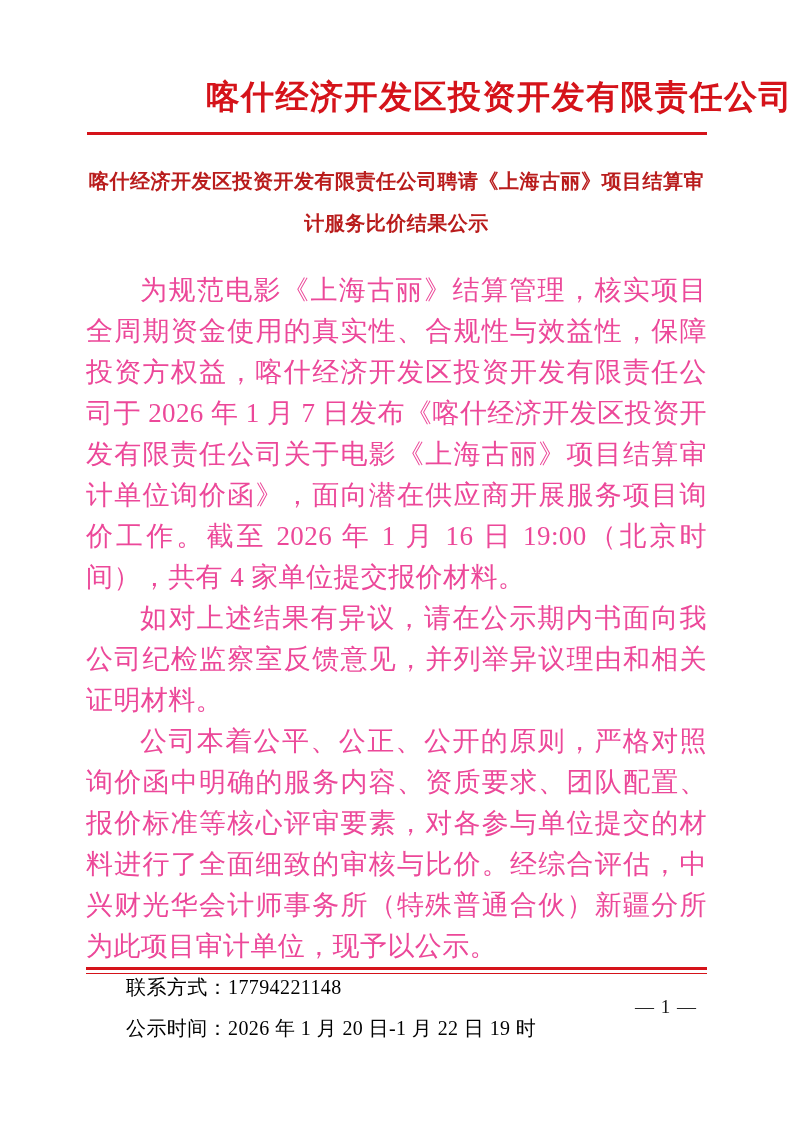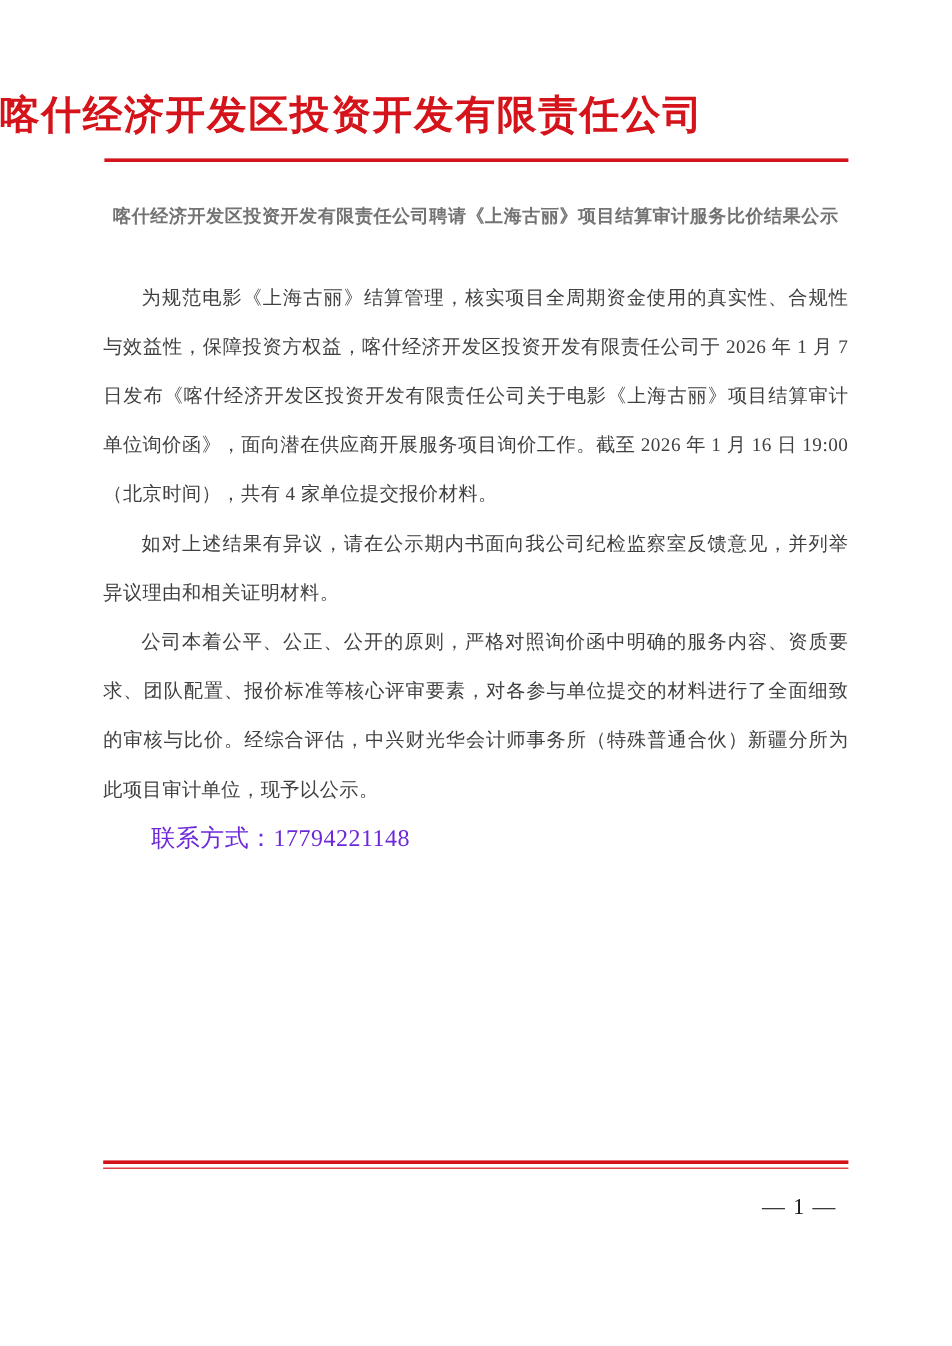--- a/index.html
+++ b/index.html
@@ -22,21 +22,21 @@
     box-sizing: border-box;
     padding: 0;
   }
 
   
   .letterhead {
     position: absolute;
     left: 0;
     right: 0;
     top: 78px;
-    text-align: left;
+    text-align: right;
   }
   .letterhead-title {
     font-family: "Liberation Serif", "DejaVu Serif", serif;
     font-weight: bold;
     font-size: 33px;
     letter-spacing: 1.5px;
     color: #d5131a;
     line-height: 1.2;
     white-space: nowrap;
   }
@@ -49,44 +49,44 @@
 
   
   .content {
     position: absolute;
     left: 86px;
     right: 86px;
     top: 160px;
   }
   .doc-title {
     font-weight: bold;
-    font-size: 15px;
+    font-size: 20px;
     line-height: 42px;
     text-align: center;
     letter-spacing: 0.5px;
     margin: 0 0 26px 0;
-    color: #737373;
+    color: #b91c1c;
   }
   p.para {
-    font-size: 16px;
+    font-size: 27px;
     line-height: 41px;
     margin: 0;
     text-align: justify;
     text-justify: inter-ideograph;
     text-indent: 2em;
     letter-spacing: 0.4px;
-    color: #404040;
+    color: #ec4899;
   }
   .info-line {
     font-size: 20px;
     line-height: 41px;
     margin: 0;
     text-indent: 2em;
     letter-spacing: 0.4px;
-    color: #6d28d9;
+    color: #000000;
     white-space: pre;
   }
 
   
   .footer-rules {
     position: absolute;
     left: 86px;
     right: 86px;
     bottom: 148px;
   }
@@ -124,20 +124,21 @@
 
     <p class="para">为规范电影《上海古丽》结算管理，核实项目全周期资金使用的真实性、合规性与效益性，保障投资方权益，喀什经济开发区投资开发有限责任公司于 2026 年 1 月 7 日发布《喀什经济开发区投资开发有限责任公司关于电影《上海古丽》项目结算审计单位询价函》，面向潜在供应商开展服务项目询价工作。截至 2026 年 1 月 16 日 19:00（北京时间），共有 4 家单位提交报价材料。</p>
 
     <p class="para">如对上述结果有异议，请在公示期内书面向我公司纪检监察室反馈意见，并列举异议理由和相关证明材料。</p>
 
     <p class="para">公司本着公平、公正、公开的原则，严格对照询价函中明确的服务内容、资质要求、团队配置、报价标准等核心评审要素，对各参与单位提交的材料进行了全面细致的审核与比价。经综合评估，中兴财光华会计师事务所（特殊普通合伙）新疆分所为此项目审计单位，现予以公示。</p>
 
     <p class="info-line">联系方式：17794221148</p>
 
 
+    <p class="info-line">公示时间：2026 年 1 月 20 日-1 月 22 日 19 时</p>
 
   </div>
 
   <div class="footer-rules">
     <div class="footer-rule-thick"></div>
     <div class="footer-rule-thin"></div>
   </div>
 
   <div class="page-number">— 1 —</div>
 

